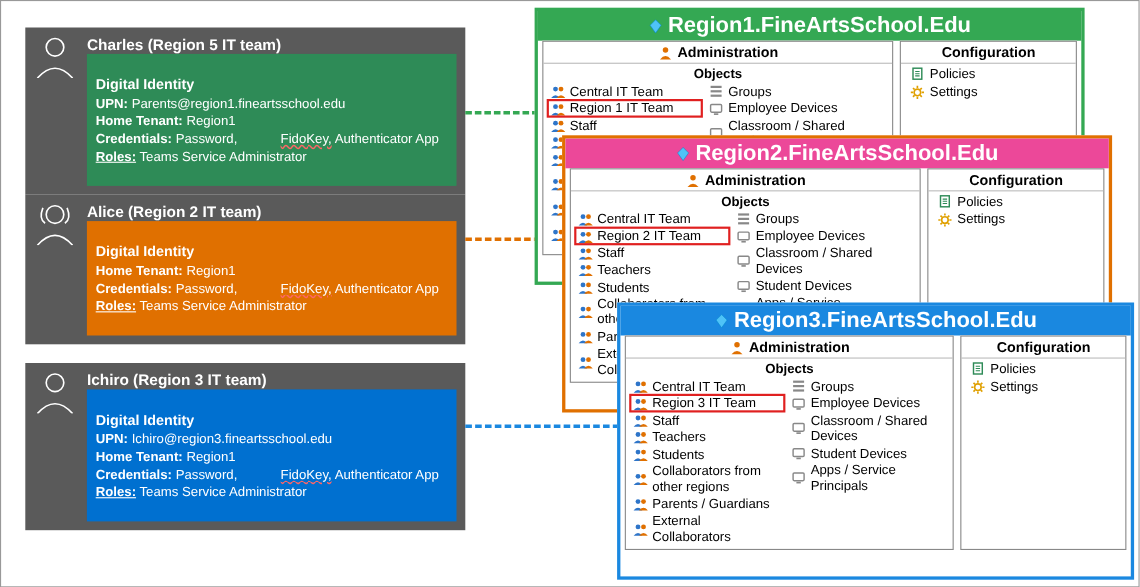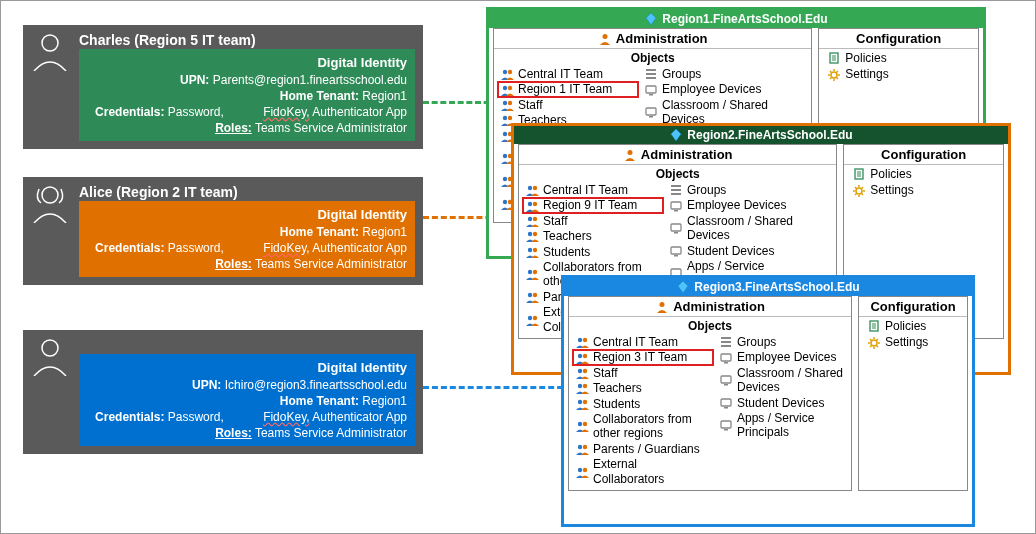--- a/index.html
+++ b/index.html
@@ -34,24 +34,23 @@
   }
   .person-title {
     font-weight: 600;
     font-size: 14px;
     margin-bottom: 3px;
     padding-top: 1px;
   }
   .identity-box {
     margin-left: 48px;
     margin-top: -22px;
-    padding: 5px 8px;
+    padding: 19px 8px;
     color: #fff;
     line-height: 1.35;
-    text-align: right;
   }
   .identity-box b { font-weight: 700; }
   .identity-title { font-weight: 700; font-size: 13px; }
   .u { text-decoration: underline; }
   .wavy { text-decoration: underline wavy #ff6666; margin-left: 36px; }
 
   .card-green .identity-box { background: #2e8b57; }
   .card-orange .identity-box { background: #e07000; }
   .card-blue .identity-box { background: #0070d0; }
 
@@ -60,30 +59,30 @@
     background: #fff;
     border: 3px solid;
   }
   .tenant-green  { border-color: #34a853; }
   .tenant-orange { border-color: #e07000; }
   .tenant-blue   { border-color: #1a88e0; }
 
   .tenant-title {
     color: #fff;
     font-weight: 700;
-    font-size: 12px;
+    font-size: 20px;
     text-align: center;
     padding: 2px 4px;
     display: flex;
     justify-content: center;
     align-items: center;
     gap: 4px;
   }
   .tenant-green  .tenant-title { background: #34a853; }
-  .tenant-orange .tenant-title { background: #14532d; }
+  .tenant-orange .tenant-title { background: #ec4899; }
   .tenant-blue   .tenant-title { background: #1a88e0; }
 
   .tenant-body {
     display: flex;
     gap: 6px;
     padding: 0 4px 4px 4px;
   }
   .panel {
     border: 1px solid #888;
     background: #fff;
@@ -228,20 +227,21 @@
     <div><b>Credentials:</b> <span>Password,</span> <span class="u wavy">FidoKey,</span> <span>Authenticator App</span></div>
     <div><b class="u">Roles:</b> <span>Teams Service Administrator</span></div>
   </div>
 </div>
 
 <div class="person-card card-blue" style="left:22px; top:329px;">
   <div class="person-header">
     <svg class="avatar" viewBox="0 0 38 40">
         <use href="#ic-avatar-m"></use>
       </svg>
+    <div class="person-title">Ichiro (Region 3 IT team)</div>
   </div>
   <div class="identity-box">
     <div class="identity-title">Digital Identity</div>
     <div><b>UPN:</b> <span>Ichiro@region3.fineartsschool.edu</span></div>
     <div><b>Home Tenant:</b> <span>Region1</span></div>
     <div><b>Credentials:</b> <span>Password,</span> <span class="u wavy">FidoKey,</span> <span>Authenticator App</span></div>
     <div><b class="u">Roles:</b> <span>Teams Service Administrator</span></div>
   </div>
 </div>
 
@@ -398,21 +398,21 @@
             <div class="item">
               <svg class="ic" width="14" height="14">
                 <use href="#ic-people"></use>
               </svg>
               <span>Central IT Team</span>
             </div>
             <div class="item highlight">
               <svg class="ic" width="14" height="14">
                 <use href="#ic-people"></use>
               </svg>
-              <span>Region 9 IT Team</span>
+              <span>Region 2 IT Team</span>
             </div>
             <div class="item">
               <svg class="ic" width="14" height="14">
                 <use href="#ic-people"></use>
               </svg>
               <span>Staff</span>
             </div>
             <div class="item">
               <svg class="ic" width="14" height="14">
                 <use href="#ic-people"></use>
@@ -493,21 +493,21 @@
             <svg class="ic" width="14" height="14">
               <use href="#ic-gear"></use>
             </svg>
             <span>Settings</span>
           </div>
         </div>
     </div>
   </div>
 </div>
 
-<div class="tenant tenant-blue" style="left:560px; top:274px; width:414px; height:252px;">
+<div class="tenant tenant-blue" style="left:560px; top:274px; width:470px; height:252px;">
   <div class="tenant-title">
     <svg class="ic" width="14" height="14">
         <use href="#ic-diamond"></use>
       </svg>
     <span>Region3.FineArtsSchool.Edu</span>
   </div>
   <div class="tenant-body">
     <div class="panel" style="flex:2">
       <div class="panel-title">
           <svg class="ic" width="14" height="14">

